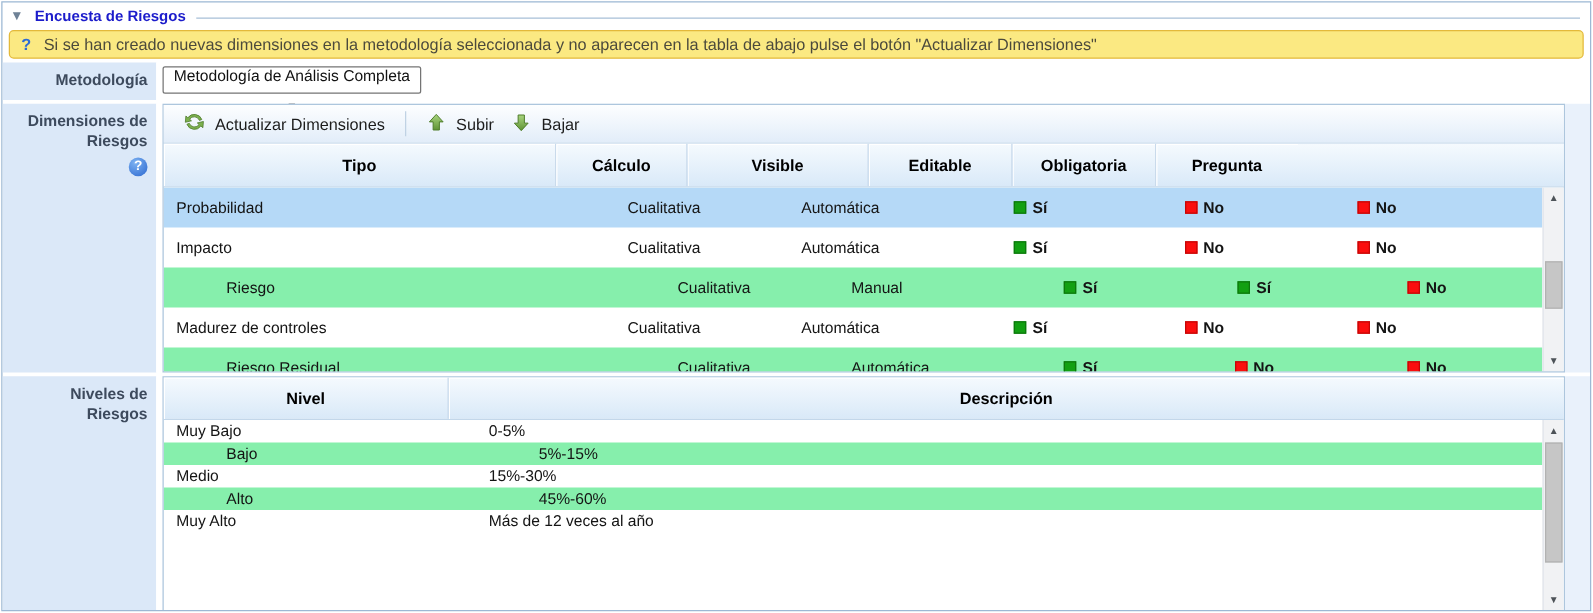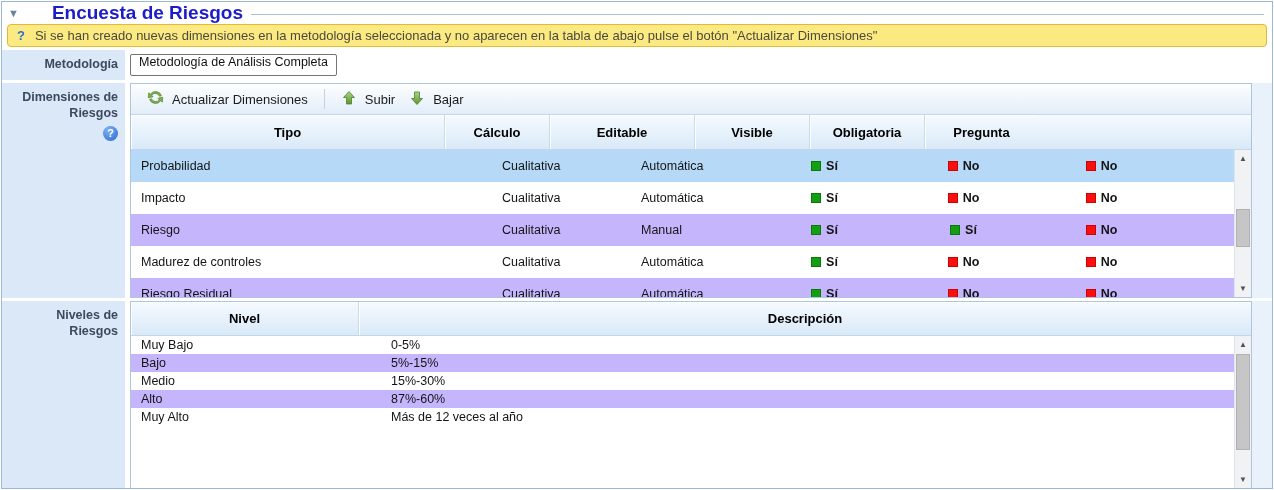--- a/index.html
+++ b/index.html
@@ -5,21 +5,21 @@
   html,body{margin:0;padding:0;background:#fff;}
   *{box-sizing:border-box;}
   .page{
     position:relative;width:1272px;height:488px;margin:1px;
     border:1px solid #9cb8d4;background:#fff;
     font-family:"Liberation Sans",sans-serif;overflow:hidden;
   }
   
   .legend-row{height:19px;display:flex;align-items:center;padding:3px 8px 0 6px;}
   .collapse-icon{color:#6f8296;font-size:11px;line-height:1;margin-right:9px;cursor:pointer;}
-  .page-title{font-weight:bold;font-size:19px;color:#1c1ccb;white-space:nowrap;margin-right:8px;margin-left:24px;}
+  .page-title{font-weight:bold;font-size:12px;color:#1c1ccb;white-space:nowrap;margin-right:8px;}
   .legend-line{flex:1;border-top:1px solid #a8c0d8;margin-top:2px;}
   
   .banner{margin:3px 5px 3px 5px;height:23px;background:#fbe982;border:1px solid #e3b93a;
     border-radius:4px;display:flex;align-items:center;padding:0 9px;}
   .banner-q{color:#2e6bd4;font-weight:bold;font-size:13px;margin-right:10px;}
   .banner-text{color:#4c4a3c;font-size:13px;white-space:nowrap;overflow:hidden;}
   
   .frow{display:flex;margin-bottom:3px;}
   .label-cell{width:123px;background:#dbe8f8;padding:6px 7px 0 3px;text-align:right;
     font-weight:bold;font-size:12.5px;color:#3d4a5d;line-height:1.3;}
@@ -52,21 +52,21 @@
   .lvl-grid{grid-template-columns:228px 1fr;}
   .th{display:flex;align-items:center;justify-content:center;font-weight:bold;font-size:13px;
     color:#000;border-right:1px solid #c9daeb;box-shadow:inset 1px 1px 0 #fff;cursor:pointer;}
   .th:last-child{border-right:none;}
   .thead.lvl-grid{height:34px;flex:0 0 34px;}
   
   .tbody{flex:1;display:flex;overflow:hidden;}
   .rows{flex:1;overflow:hidden;}
   .trow{display:grid;height:32px;cursor:pointer;gap:24px;}
   .lvl-rows .trow{height:18px;}
-  .trow.alt{background:#c4b5fd;}
+  .trow.alt{background:#86efac;padding-left:40px;}
   .trow.selected{background:#b5d9f7;}
   .cell{font-size:12.5px;color:#141414;display:flex;align-items:center;height:100%;overflow:hidden;}
   .c-dim{padding-left:10px;}
   .c-tipo{padding-left:33px;}
   .c-calc{padding-left:43px;}
   .c-nivel{padding-left:10px;}
   .c-desc{padding-left:8px;}
   .flag{justify-content:center;font-weight:bold;}
   .sq{width:10px;height:10px;margin-right:5px;flex:0 0 10px;}
   .sq-green{background:var(--yes-green,#12a012);border:1px solid #0c780c;}
@@ -152,22 +152,22 @@
                   </defs>
                 <path d="M8 14.5 L2.5 8.5 H5.5 V2 H10.5 V8.5 H13.5 Z" fill="url(#gdn)" stroke="#4e7d2a" stroke-width="0.8"></path>
               </svg>
             </span>
             <span>Bajar</span>
           </div>
         </div>
         <div class="thead dim-grid" id="dim-head">
             <div class="th">Tipo</div>
             <div class="th">Cálculo</div>
+            <div class="th">Visible</div>
             <div class="th">Editable</div>
-            <div class="th">Visible</div>
             <div class="th">Obligatoria</div>
             <div class="th">Pregunta</div>
           </div>
         <div class="tbody">
           <div class="rows" id="dim-body">
               <div class="trow dim-grid selected">
                 <div class="cell c-dim">Probabilidad</div>
                 <div class="cell c-tipo">Cualitativa</div>
                 <div class="cell c-calc">Automática</div>
                 <div class="cell flag">
@@ -287,21 +287,21 @@
               <div class="trow lvl-grid alt">
                 <div class="cell c-nivel">Bajo</div>
                 <div class="cell c-desc">5%-15%</div>
               </div>
               <div class="trow lvl-grid ">
                 <div class="cell c-nivel">Medio</div>
                 <div class="cell c-desc">15%-30%</div>
               </div>
               <div class="trow lvl-grid alt">
                 <div class="cell c-nivel">Alto</div>
-                <div class="cell c-desc">87%-60%</div>
+                <div class="cell c-desc">45%-60%</div>
               </div>
               <div class="trow lvl-grid ">
                 <div class="cell c-nivel">Muy Alto</div>
                 <div class="cell c-desc">Más de 12 veces al año</div>
               </div>
             </div>
           <div class="vscroll">
             <div class="sbtn">▲</div>
             <div class="strack">
               <div class="sthumb thumb-lvls"></div>

